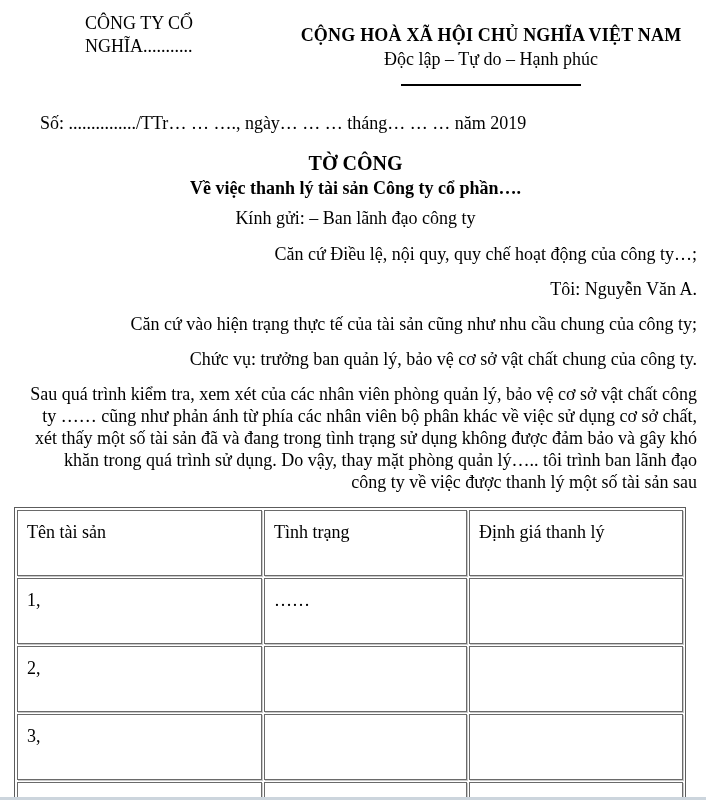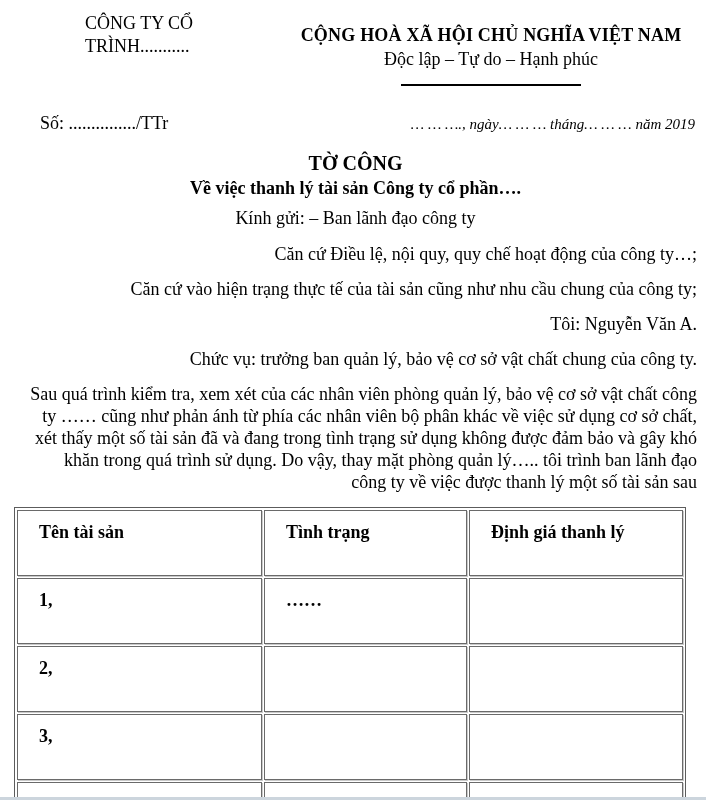--- a/index.html
+++ b/index.html
@@ -25,25 +25,25 @@
   .republic { font-weight: bold; font-size: 18px; line-height: 24px; letter-spacing: 0.2px; }
   .motto { font-weight: normal; font-size: 18px; line-height: 24px; }
   .motto-underline {
     width: 180px; height: 0;
     border-bottom: 2px solid #000;
     margin: 13px auto 0 auto;
   }
 
   
   .meta-row {
-    display: flex; justify-content: space-between; align-items: baseline;
+    display: flex; justify-content: flex-start; align-items: baseline;
     margin-top: 27px; padding-right: 2px;
   }
   .doc-number { margin-left: 26px; font-size: 18px; }
-  .doc-date { font-style: italic; font-size: 15px; }
+  .doc-date { font-size: 18px; }
 
   
   .title-block { text-align: center; margin-top: 17px; }
   .doc-title { font-weight: bold; font-size: 20px; line-height: 25px; }
   .doc-subtitle { font-weight: bold; font-size: 18px; line-height: 25px; }
   .salutation { font-size: 18px; line-height: 24px; margin-top: 5px; }
 
   
   .body-text { margin-top: 3px; }
   .para {
@@ -60,45 +60,45 @@
     border-collapse: separate;
     border-spacing: 2px;
     border: 1px solid #5c5c5c;
     background: #ffffff;
   }
   col.c1 { width: 245px; }
   col.c2 { width: 203px; }
   table.assets th, table.assets td {
     border: 1px solid #6a6a6a;
     box-shadow: 1px 1px 0 #c9c9c9;
-    font-weight: bold;
+    font-weight: normal;
     text-align: left;
     vertical-align: top;
     font-size: 18px;
     line-height: 22px;
-    padding: 10px 21px;
+    padding: 10px 9px;
     height: 66px;
   }
 
   
   .window-edge {
     position: absolute; left: 0; bottom: 0;
     width: 706px; height: 3px;
     background: #ccd5dd;
   }
 </style>
 </head>
 <body>
 
 <div class="page">
 
   <div class="doc-header">
     <div class="company-block">
       <div>CÔNG TY CỔ</div>
-      <div>TRÌNH...........</div>
+      <div>NGHĨA...........</div>
     </div>
     <div class="national-block">
       <div class="republic">CỘNG HOÀ XÃ HỘI CHỦ NGHĨA VIỆT NAM</div>
       <div class="motto">Độc lập – Tự do – Hạnh phúc</div>
       <div class="motto-underline"></div>
     </div>
   </div>
 
   <div class="meta-row">
     <div class="doc-number">Số: .............../TTr</div>
@@ -106,22 +106,22 @@
   </div>
 
   <div class="title-block">
     <div class="doc-title">TỜ CÔNG</div>
     <div class="doc-subtitle">Về việc thanh lý tài sản Công ty cổ phần….</div>
     <div class="salutation">Kính gửi: – Ban lãnh đạo công ty</div>
   </div>
 
   <div class="body-text">
     <p class="para">Căn cứ Điều lệ, nội quy, quy chế hoạt động của công ty…;</p>
+    <p class="para">Tôi: Nguyễn Văn A.</p>
     <p class="para">Căn cứ vào hiện trạng thực tế của tài sản cũng như nhu cầu chung của công ty;</p>
-    <p class="para">Tôi: Nguyễn Văn A.</p>
     <p class="para">Chức vụ: trưởng ban quản lý, bảo vệ cơ sở vật chất chung của công ty.</p>
     <p class="para">Sau quá trình kiểm tra, xem xét của các nhân viên phòng quản lý, bảo vệ cơ sở vật chất công ty …… cũng như phản ánh từ phía các nhân viên bộ phân khác về việc sử dụng cơ sở chất, xét thấy một số tài sản đã và đang trong tình trạng sử dụng không được đảm bảo và gây khó khăn trong quá trình sử dụng. Do vậy, thay mặt phòng quản lý….. tôi trình ban lãnh đạo công ty về việc được thanh lý một số tài sản sau</p>
   </div>
 
   <table class="assets">
     <colgroup>
       <col class="c1">
         <col class="c2">
         <col class="c3">
     </colgroup>

